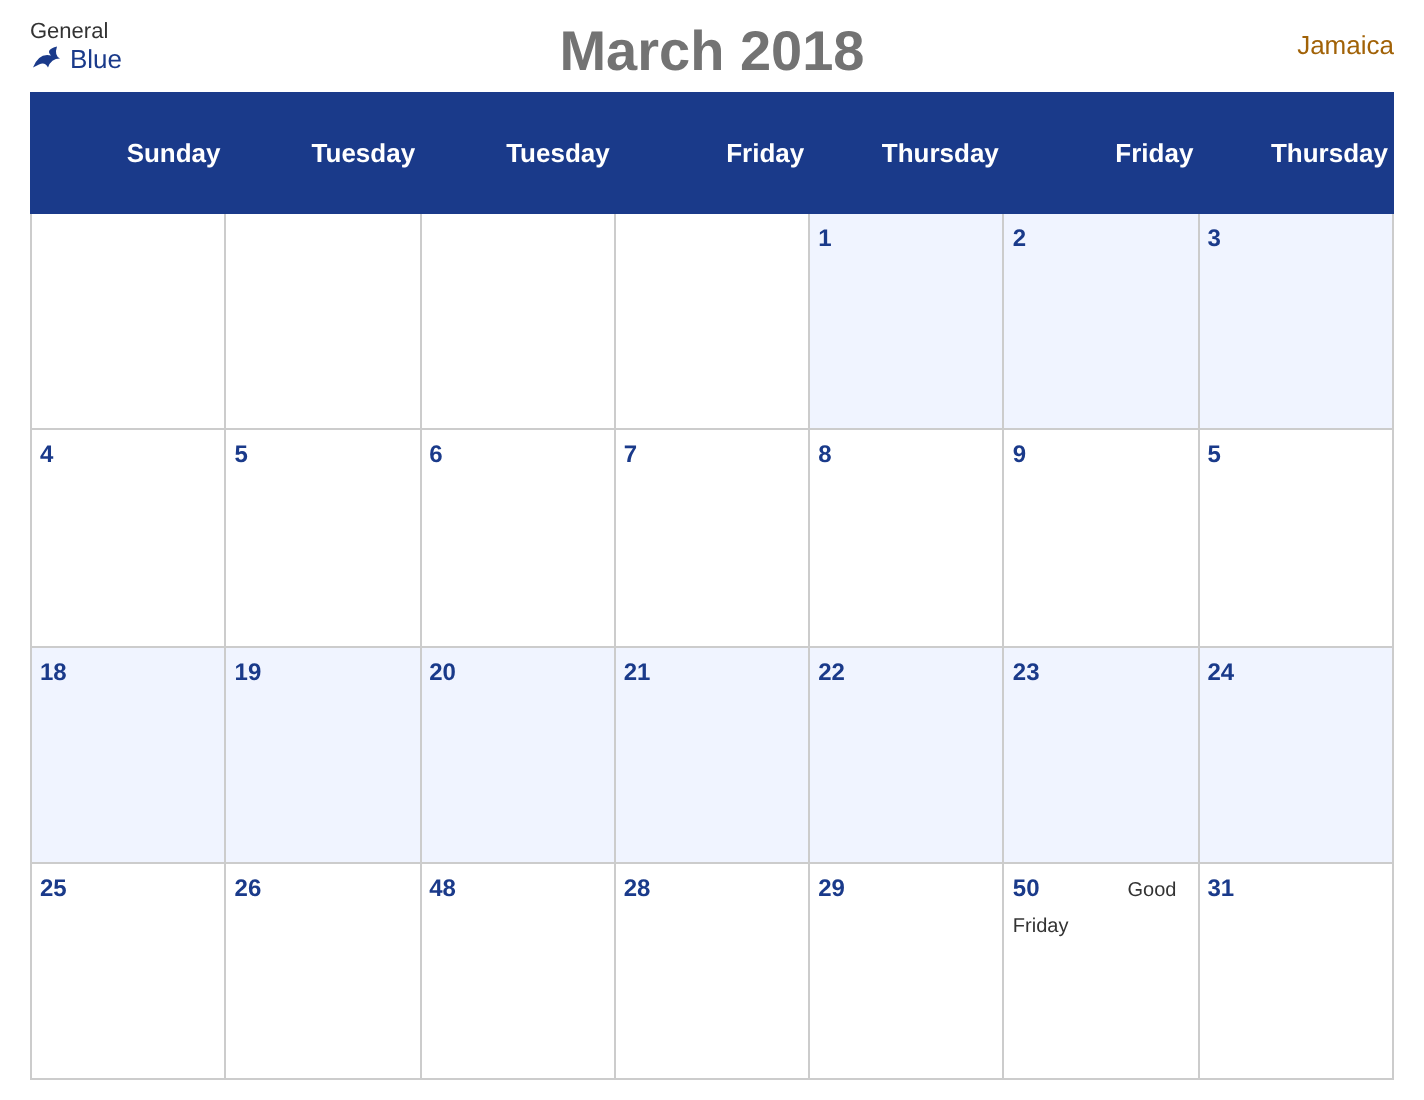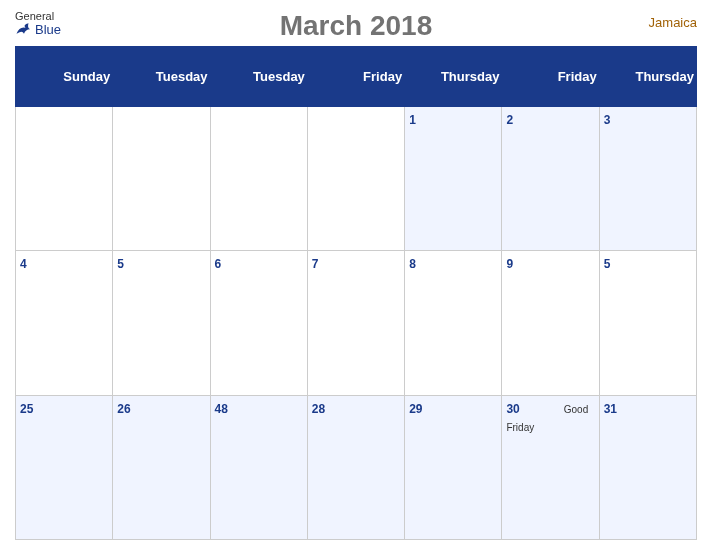--- a/index.html
+++ b/index.html
@@ -145,22 +145,31 @@
       <tr>
         <td><span class="day-num">4</span></td>
         <td><span class="day-num">5</span></td>
         <td><span class="day-num">6</span></td>
         <td><span class="day-num">7</span></td>
         <td><span class="day-num">8</span></td>
         <td><span class="day-num">9</span></td>
         <td><span class="day-num">5</span></td>
       </tr>
       <tr>
+        <td><span class="day-num">18</span></td>
+        <td><span class="day-num">19</span></td>
+        <td><span class="day-num">20</span></td>
+        <td><span class="day-num">21</span></td>
+        <td><span class="day-num">22</span></td>
+        <td><span class="day-num">23</span></td>
+        <td><span class="day-num">24</span></td>
+      </tr>
+      <tr>
         <td><span class="day-num">25</span></td>
         <td><span class="day-num">26</span></td>
         <td><span class="day-num">48</span></td>
         <td><span class="day-num">28</span></td>
         <td><span class="day-num">29</span></td>
-        <td><span class="day-num">30</span><span class="day-event">Good Friday</span></td>
+        <td><span class="day-num">50</span><span class="day-event">Good Friday</span></td>
         <td><span class="day-num">31</span></td>
       </tr>
     </tbody>
 </table>
 
 </body></html>

